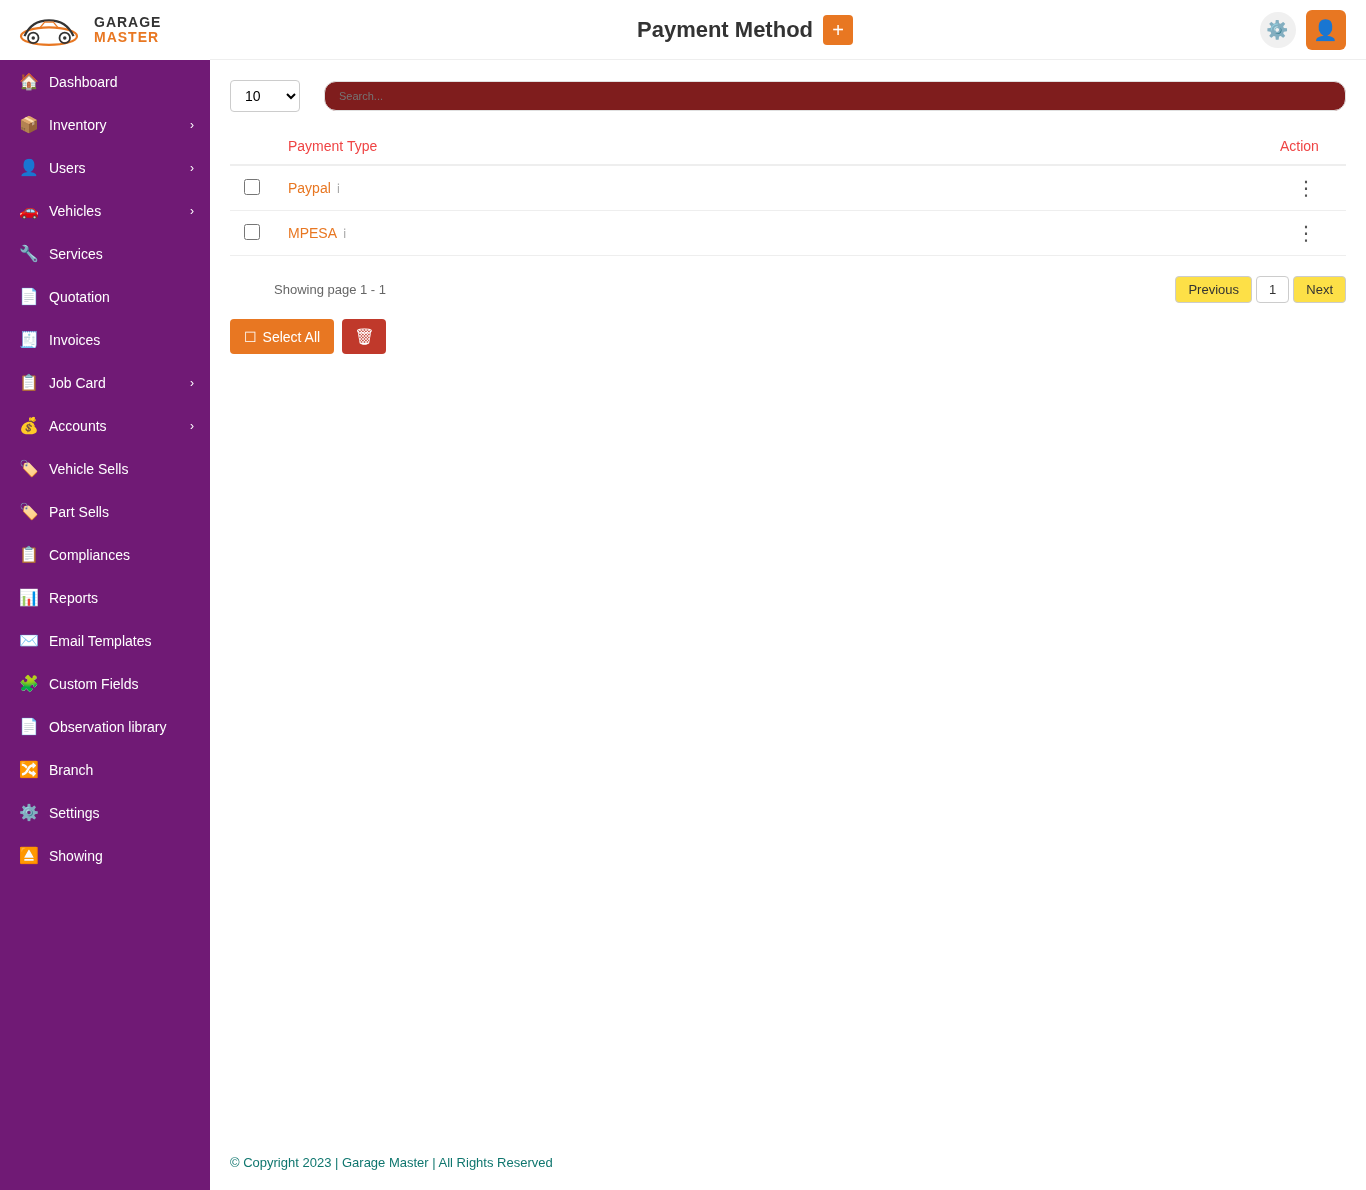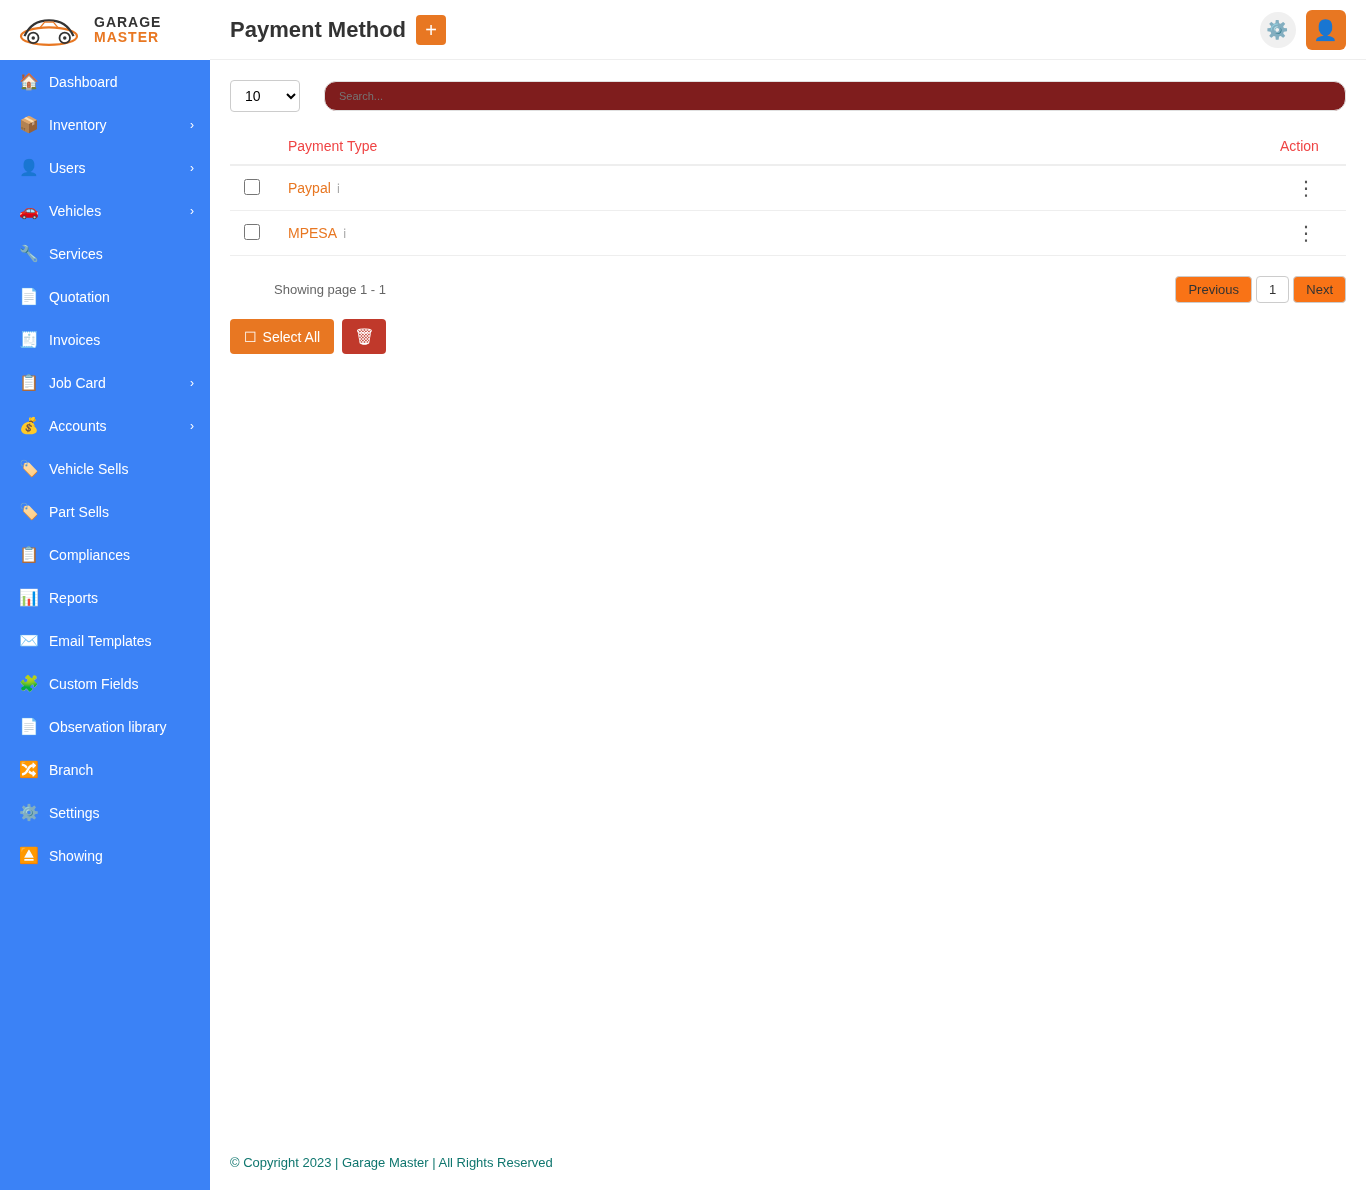--- a/index.html
+++ b/index.html
@@ -2,21 +2,21 @@
 <html><head>
   <meta charset="utf-8">
   <style>
     * { box-sizing: border-box; margin: 0; padding: 0; }
     body { font-family: Arial, sans-serif; display: flex; height: 100vh; min-height: 1190px; background: #f5f5f5; }
 
     
     #sidebar {
       width: 210px;
       min-width: 210px;
-      background: #3b82f6;
+      background: #701a75;
       color: #fff;
       display: flex;
       flex-direction: column;
       min-height: 1190px;
     }
     #logo-area {
       background: #fff;
       padding: 10px 14px;
       display: flex;
       align-items: center;
@@ -72,20 +72,21 @@
       padding: 12px 20px;
       background: #fff;
       border-bottom: 1px solid #eee;
       height: 60px;
     }
     #page-title-area {
       display: flex;
       align-items: center;
       gap: 10px;
       flex: 1;
+      justify-content: center;
     }
     #page-title {
       font-size: 22px;
       font-weight: 600;
       color: #333;
     }
     #add-btn {
       background: #e87722;
       color: #fff;
       border: none;
@@ -218,21 +219,21 @@
       font-size: 13px;
       color: #666;
     }
     #pagination-controls {
       display: flex;
       align-items: center;
       gap: 4px;
     }
     .page-btn {
       border: 1px solid #ccc;
-      background: #f97316;
+      background: #fde047;
       padding: 5px 12px;
       border-radius: 4px;
       font-size: 13px;
       cursor: pointer;
       color: #333;
     }
     .page-btn.active {
       background: #fff;
       color: #333;
     }

